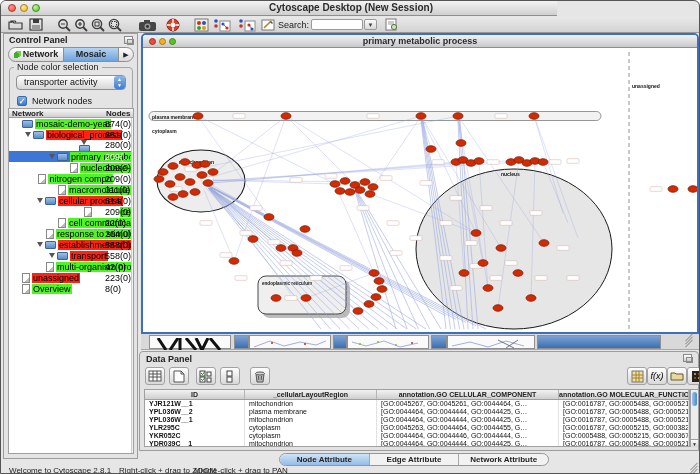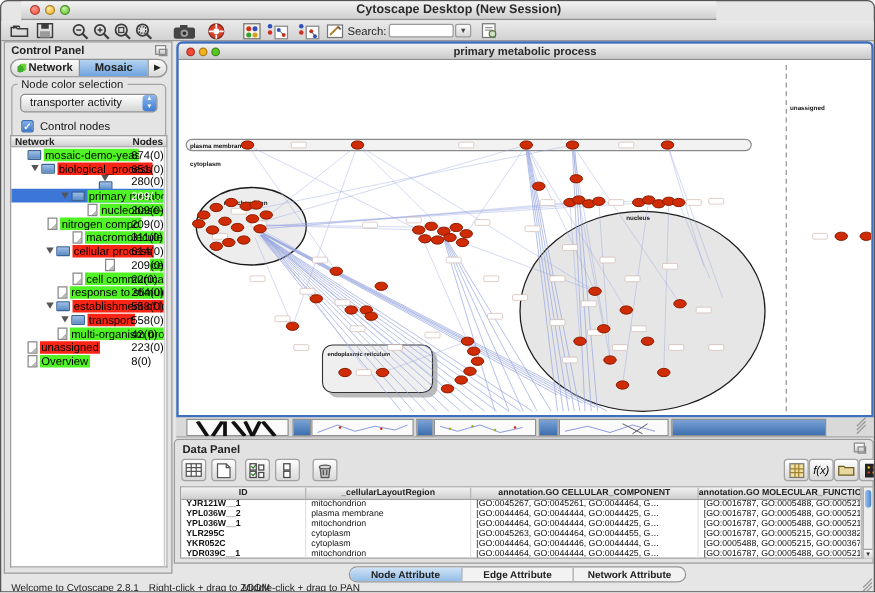--- a/index.html
+++ b/index.html
@@ -1,21 +1,21 @@
 <!DOCTYPE html>
 <html><head>
 <meta charset="utf-8">
 <style>
   html,body{margin:0;padding:0;background:#fff;}
   *{box-sizing:border-box;}
   #app{position:relative;width:700px;height:474px;font-family:"Liberation Sans",sans-serif;
        background:#e6e6e6;border:1px solid #555;border-radius:6px 6px 0 0;overflow:hidden;}
   .abs{position:absolute;}
   
-  #titlebar{left:16px;top:0;width:556px;height:15px;
+  #titlebar{left:0;top:0;width:556px;height:15px;
     background:linear-gradient(#f3f3f3,#cfcfcf);border-bottom:1px solid #8e8e8e;text-decoration:underline;}
   .light{width:8px;height:8px;border-radius:50%;top:3px;}
   #light-close{left:7px;background:radial-gradient(circle at 35% 30%,#ff9a8a,#f24a3a);border:1px solid #b03327;}
   #light-min{left:19px;background:radial-gradient(circle at 35% 30%,#ffe9a0,#f5b01e);border:1px solid #ad7d14;}
   #light-zoom{left:31px;background:radial-gradient(circle at 35% 30%,#c7f4a2,#59c521);border:1px solid #3f8c17;}
   #win-title{left:0;top:1px;width:700px;text-align:center;font-size:10px;font-weight:bold;color:#2b2b2b;}
   
   #toolbar{left:0;top:16px;width:700px;height:16px;background:linear-gradient(#e9e9e9,#d2d2d2);
     border-bottom:1px solid #979797;}
   .tbi{top:1px;width:18px;height:13px;}
@@ -244,21 +244,21 @@
     <div id="cp-tabs" class="abs">
       <div class="cp-tab" id="tab-network"><span class="sprout"></span><span>Network</span></div>
       <div class="cp-tab" id="tab-mosaic"><span>Mosaic</span></div>
       <div id="tab-arrow">▶</div>
     </div>
     <div id="groupbox" class="abs"></div>
     <div id="group-title" class="abs">Node color selection</div>
     <div id="dropdown" class="abs">transporter activity</div>
     <div id="dd-stepper" class="abs">▲<br>▼</div>
     <div id="checkbox" class="abs">✓</div>
-    <div id="checkbox-label" class="abs">Control nodes</div>
+    <div id="checkbox-label" class="abs">Network nodes</div>
     <div id="tree-header" class="abs">
       <span id="th-network" class="abs">Network</span>
       <span id="th-nodes" class="abs">Nodes</span>
     </div>
     <div id="tree-box" class="abs">
       <div id="tree-rows">
           <div class="trow" style="padding-left: 4px;">
             <span class="disc-sp"></span>
             <span class="ti ti-folder"></span>
             <span class="chip green">mosaic-demo-yeast</span>

